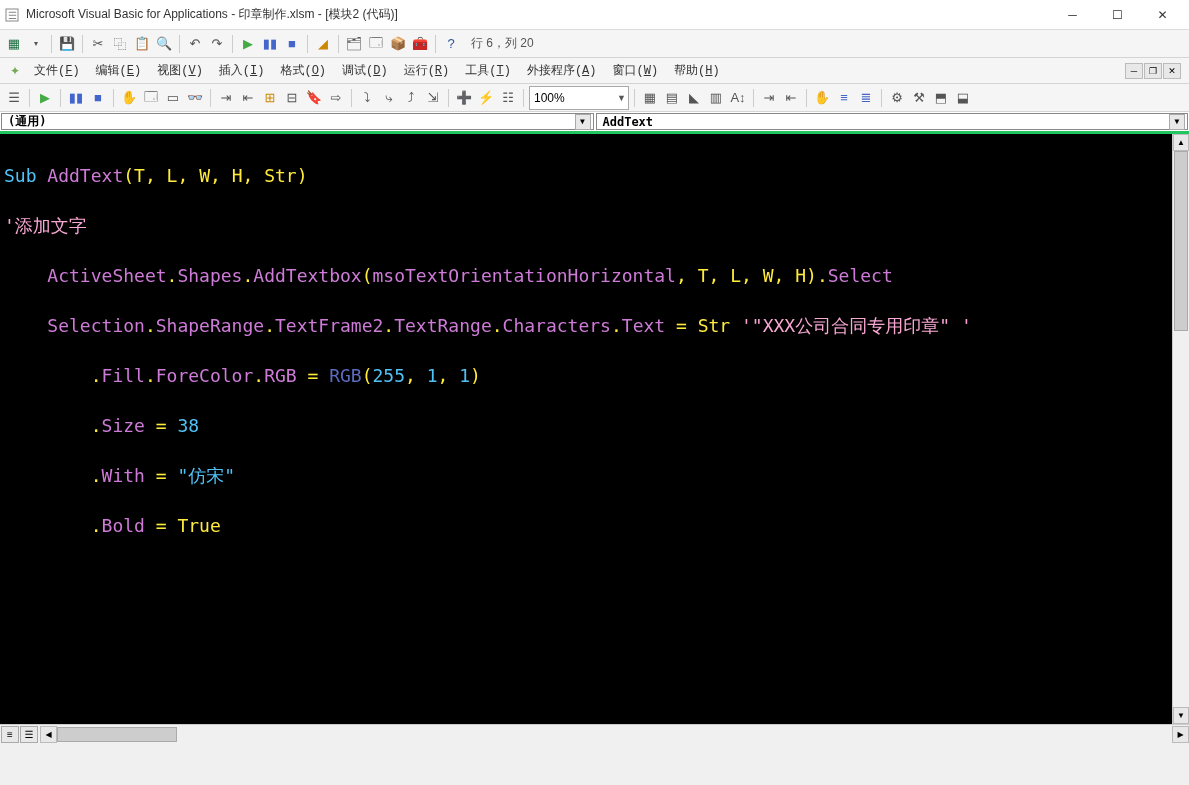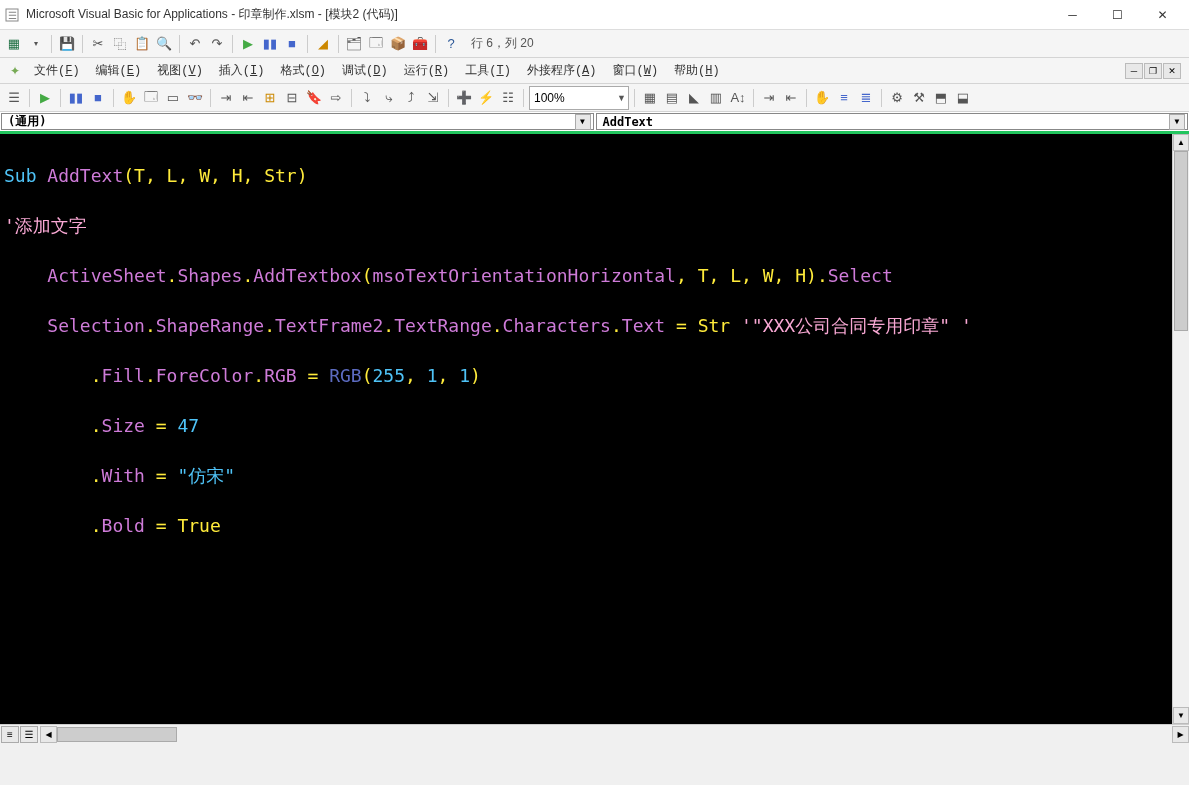--- a/index.html
+++ b/index.html
@@ -176,21 +176,21 @@
   </div>
 </div>
 
 <div class="code-area">
   <div class="code-content">
 <div><span class="kw">Sub </span><span class="ident">AddText</span><span class="punct">(</span><span class="param">T</span><span class="punct">, </span><span class="param">L</span><span class="punct">, </span><span class="param">W</span><span class="punct">, </span><span class="param">H</span><span class="punct">, </span><span class="param">Str</span><span class="punct">)</span></div>
 <div><span class="comment">'添加文字</span></div>
 <div>    <span class="ident">ActiveSheet</span><span class="punct">.</span><span class="ident">Shapes</span><span class="punct">.</span><span class="ident">AddTextbox</span><span class="punct">(</span><span class="ident">msoTextOrientationHorizontal</span><span class="punct">, </span><span class="param">T</span><span class="punct">, </span><span class="param">L</span><span class="punct">, </span><span class="param">W</span><span class="punct">, </span><span class="param">H</span><span class="punct">).</span><span class="ident">Select</span></div>
 <div>    <span class="ident">Selection</span><span class="punct">.</span><span class="ident">ShapeRange</span><span class="punct">.</span><span class="ident">TextFrame2</span><span class="punct">.</span><span class="ident">TextRange</span><span class="punct">.</span><span class="ident">Characters</span><span class="punct">.</span><span class="ident">Text</span><span class="punct"> = </span><span class="param">Str</span><span class="comment"> '"XXX公司合同专用印章" '</span></div>
 <div>        <span class="punct">.</span><span class="ident">Fill</span><span class="punct">.</span><span class="ident">ForeColor</span><span class="punct">.</span><span class="ident">RGB</span><span class="punct"> = </span><span class="method">RGB</span><span class="punct">(</span><span class="kw">255</span><span class="punct">, </span><span class="kw">1</span><span class="punct">, </span><span class="kw">1</span><span class="punct">)</span></div>
-<div>        <span class="punct">.</span><span class="ident">Size</span><span class="punct"> = </span><span class="kw">47</span></div>
+<div>        <span class="punct">.</span><span class="ident">Size</span><span class="punct"> = </span><span class="kw">38</span></div>
 <div>        <span class="punct">.</span><span class="ident">With</span><span class="punct"> = </span><span class="kw">"仿宋"</span></div>
 <div>        <span class="punct">.</span><span class="ident">Bold</span><span class="punct"> = </span><span class="param">True</span></div>
 
 
 
 
 
 
 
 

